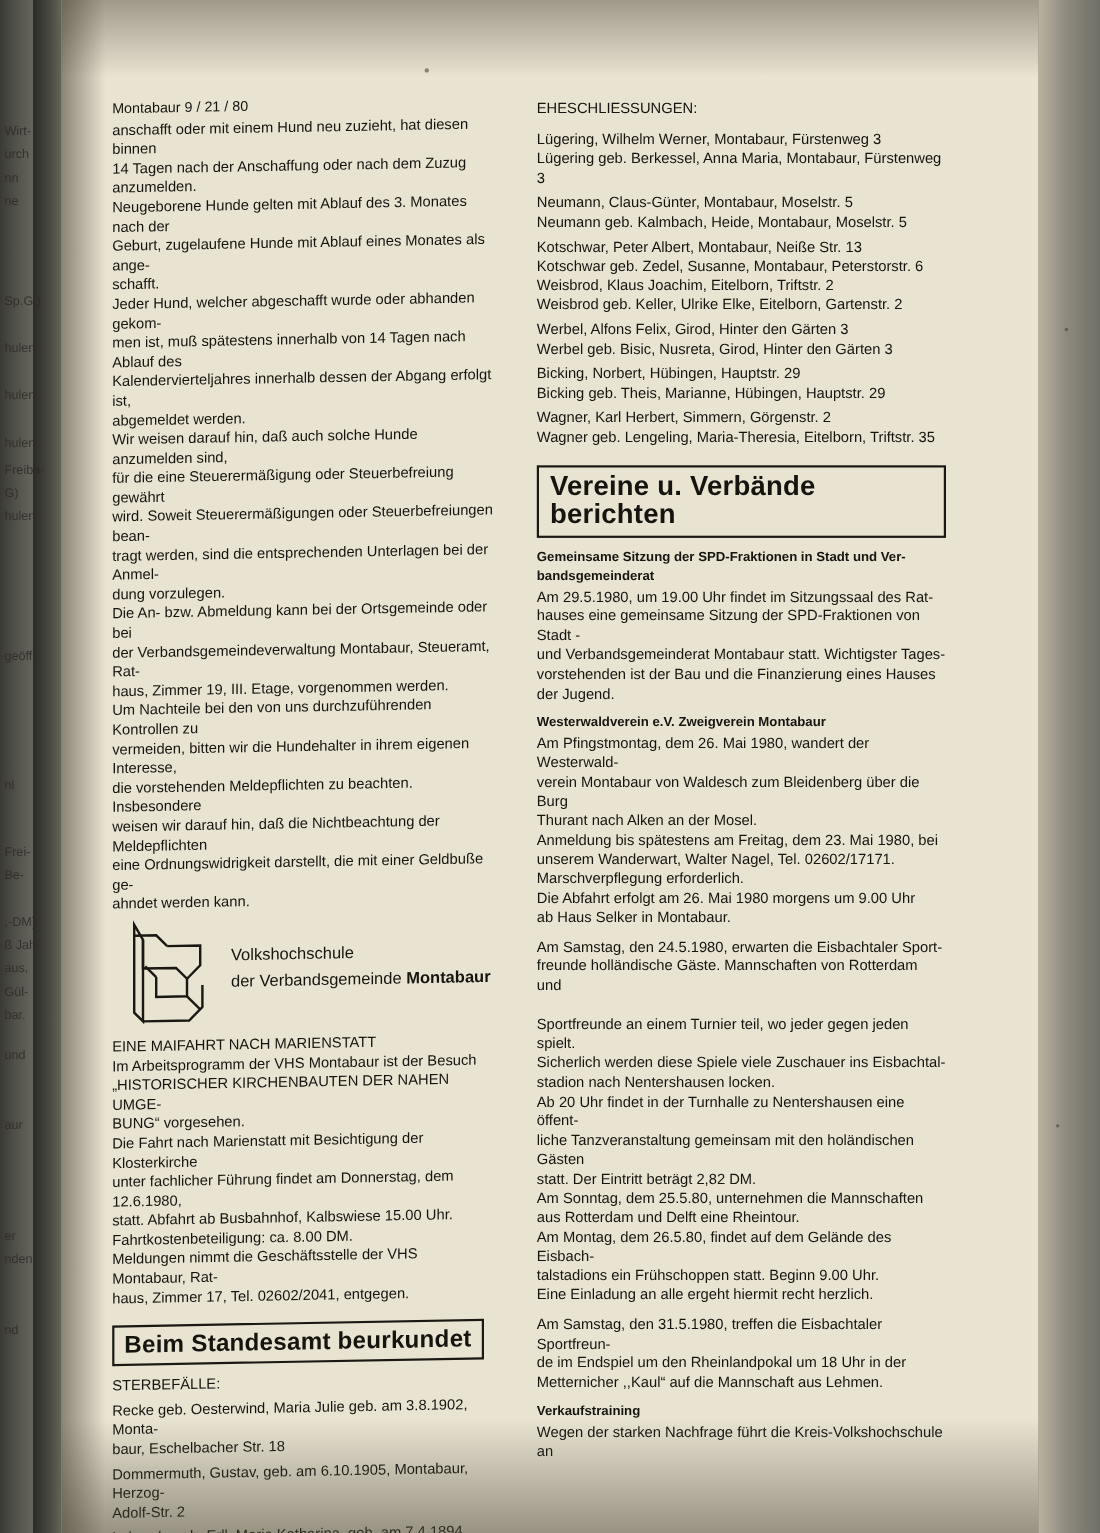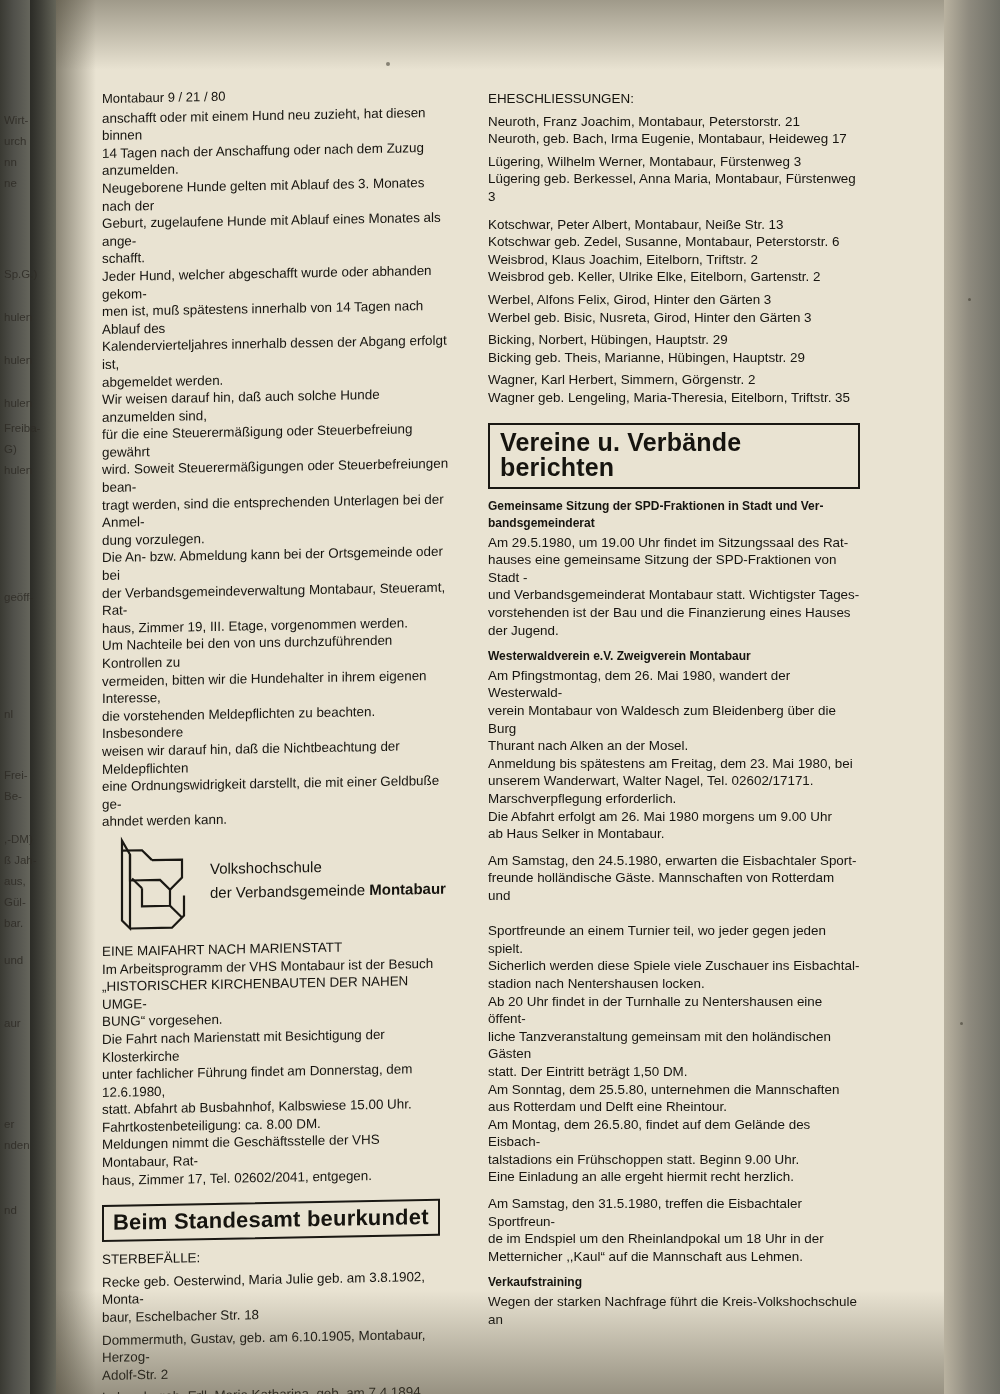--- a/index.html
+++ b/index.html
@@ -308,30 +308,30 @@
       
       
       
     </div>
 
     <div class="col col-right">
 
       <div class="caps">EHESCHLIESSUNGEN:</div>
       <div class="gap-sm"></div>
 
-      <p class="block">
-        <span>Neuroth, Franz Joachim, Montabaur, Peterstorstr. 21</span><br>
-        <span>Neuroth, geb. Bach, Irma Eugenie, Montabaur, Heideweg 17</span>
-      </p>
       <div class="gap-sm"></div>
       <p class="block">
         <span>Lügering, Wilhelm Werner, Montabaur, Fürstenweg 3</span><br>
         <span>Lügering geb. Berkessel, Anna Maria, Montabaur, Fürstenweg 3</span>
       </p>
       <div class="gap-sm"></div>
+      <p class="block">
+        <span>Neumann, Claus-Günter, Montabaur, Moselstr. 5</span><br>
+        <span>Neumann geb.  Kalmbach, Heide, Montabaur, Moselstr. 5</span>
+      </p>
       <div class="gap-sm"></div>
       <p class="block">
         <span>Kotschwar, Peter Albert, Montabaur, Neiße Str. 13</span><br>
         <span>Kotschwar geb. Zedel, Susanne, Montabaur, Peterstorstr. 6</span>
       </p>
       <p class="block">
         <span>Weisbrod,  Klaus Joachim, Eitelborn, Triftstr. 2</span><br>
         <span>Weisbrod geb. Keller, Ulrike Elke, Eitelborn, Gartenstr. 2</span>
       </p>
       <div class="gap-sm"></div>
@@ -387,21 +387,21 @@
       
       <p class="block">
         <span>Am Samstag, den 24.5.1980, erwarten die Eisbachtaler Sport-</span><br>
         <span>freunde holländische Gäste. Mannschaften von Rotterdam und</span><br>
         <br>
         <span>Sportfreunde an einem Turnier teil, wo jeder gegen jeden spielt.</span><br>
         <span>Sicherlich werden diese Spiele viele Zuschauer ins Eisbachtal-</span><br>
         <span>stadion nach Nentershausen locken.</span><br>
         <span>Ab 20 Uhr findet in der Turnhalle zu Nentershausen eine öffent-</span><br>
         <span>liche Tanzveranstaltung gemeinsam mit den holändischen Gästen</span><br>
-        <span>statt. Der Eintritt beträgt 1,50 DM.</span><br>
+        <span>statt. Der Eintritt beträgt 2,82 DM.</span><br>
         <span>Am Sonntag, dem 25.5.80, unternehmen die Mannschaften</span><br>
         <span>aus Rotterdam und Delft eine Rheintour.</span><br>
         <span>Am Montag, dem 26.5.80, findet auf dem Gelände des Eisbach-</span><br>
         <span>talstadions ein Frühschoppen statt. Beginn 9.00 Uhr.</span><br>
         <span>Eine Einladung an alle ergeht hiermit recht herzlich.</span>
       </p>
       <div class="gap"></div>
       <p class="block">
         <span>Am Samstag, den 31.5.1980, treffen die Eisbachtaler Sportfreun-</span><br>
         <span>de im Endspiel  um den Rheinlandpokal um 18 Uhr in der</span><br>

